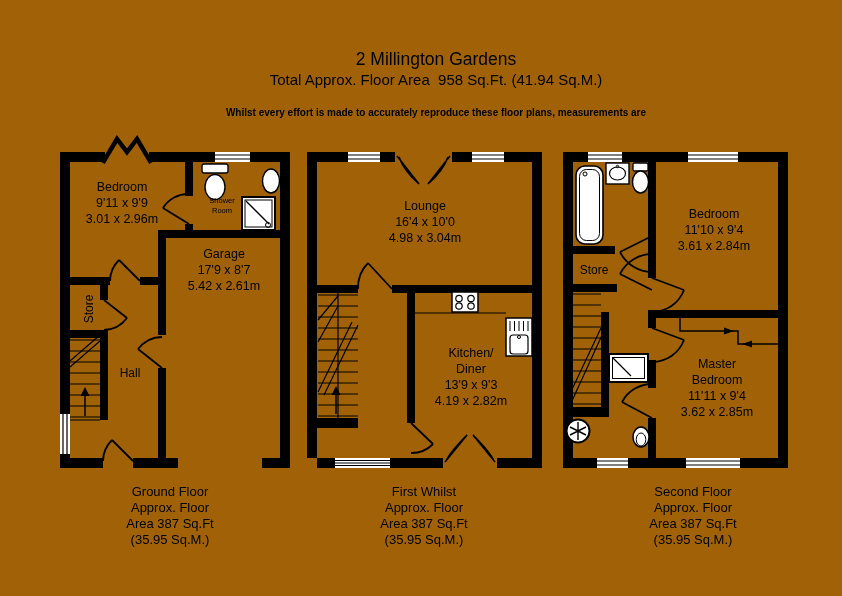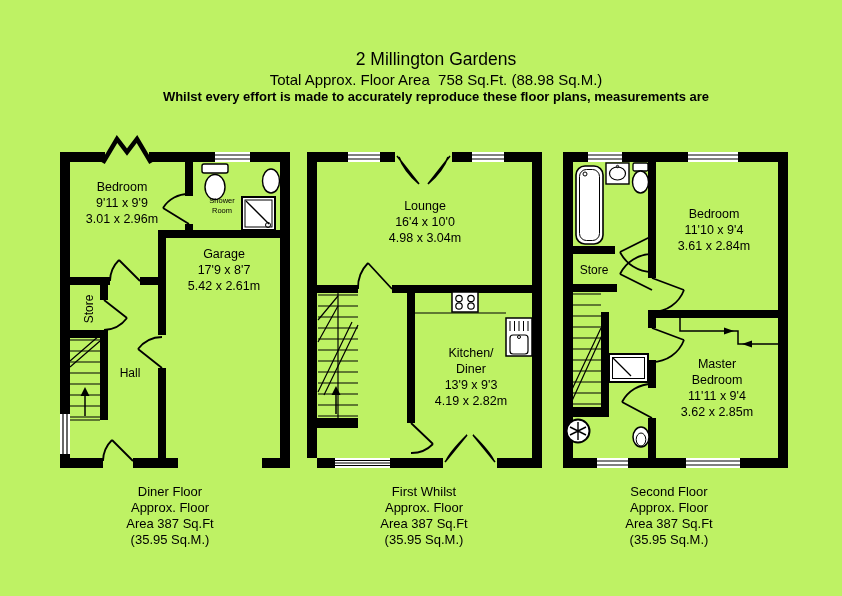--- a/index.html
+++ b/index.html
@@ -1,44 +1,44 @@
 <!DOCTYPE html>
 <html><head>
 <meta charset="utf-8">
 <style>
   html,body{margin:0;padding:0;background:#fff;}
-  .page{position:relative;width:842px;height:596px;background:#bef264;overflow:hidden;
+  .page{position:relative;width:842px;height:596px;background:#a16207;overflow:hidden;
         font-family:"Liberation Sans",sans-serif;color:#000;}
   .hdr{position:absolute;left:30px;width:812px;text-align:center;}
   .hdr-title{top:49px;font-size:17.5px;}
   .hdr-sub{top:71px;font-size:15px;white-space:pre;}
-  .hdr-disc{top:92px;font-size:13px;line-height:9px;font-weight:600;}
+  .hdr-disc{top:108px;font-size:10px;line-height:9px;font-weight:600;}
   .caption{position:absolute;top:484px;width:170px;text-align:center;font-size:13px;line-height:16px;}
-  .cap-g{left:85px}.cap-f{left:339px}.cap-s{left:584px}
+  .cap-g{left:85px}.cap-f{left:339px}.cap-s{left:608px}
   svg.plan{position:absolute;top:0;left:0;}
   .wall{fill:#000;stroke:none;}
   .winw{fill:#fff;stroke:none;}
   .thin{stroke:#000;fill:none;stroke-width:1.2px;}
   .door{stroke:#000;fill:none;stroke-width:1.8px;}
   .fix{stroke:#000;fill:#fff;stroke-width:1.5px;}
   .fthin{stroke:#000;fill:none;stroke-width:1px;}
   .bay{stroke:#000;fill:none;stroke-width:4.5px;stroke-linecap:square;}
   text{fill:#000;}
   .room-label{font-size:12.5px;text-anchor:middle;}
   .small-label{font-size:7.5px;text-anchor:middle;}
   .mid-label{font-size:12px;text-anchor:middle;}
   .arrow{fill:#000;stroke:none;}
 </style>
 </head>
 <body>
 
 <div class="page">
 
   <div class="hdr hdr-title" style="position:absolute;">2 Millington Gardens</div>
-  <div class="hdr hdr-sub" style="position:absolute;">Total Approx. Floor Area  758 Sq.Ft. (88.98 Sq.M.)</div>
+  <div class="hdr hdr-sub" style="position:absolute;">Total Approx. Floor Area  958 Sq.Ft. (41.94 Sq.M.)</div>
   <div class="hdr hdr-disc" style="position:absolute;">
     <div>Whilst every effort is made to accurately reproduce these floor plans, measurements are</div>
   </div>
 
   <svg class="plan" width="842" height="596" viewBox="0 0 842 596">
 
     <g>
       <g>
         <rect class="wall" x="60" y="152" width="45" height="10"></rect>
         <rect class="wall" x="149" y="152" width="141" height="10"></rect>
@@ -276,21 +276,21 @@
       <text class="room-label" x="714" y="250">3.61 x 2.84m</text>
       <text class="room-label" x="717" y="368">Master</text>
       <text class="room-label" x="717" y="384">Bedroom</text>
       <text class="room-label" x="717" y="400">11'11 x 9'4</text>
       <text class="room-label" x="717" y="416">3.62 x 2.85m</text>
       <text class="mid-label" x="594" y="274">Store</text>
     </g>
   </svg>
 
   <div class="caption cap-g">
-    <div>Diner Floor</div>
+    <div>Ground Floor</div>
     <div>Approx. Floor</div>
     <div>Area 387 Sq.Ft</div>
     <div>(35.95 Sq.M.)</div>
   </div>
   <div class="caption cap-f">
     <div>First Whilst</div>
     <div>Approx. Floor</div>
     <div>Area 387 Sq.Ft</div>
     <div>(35.95 Sq.M.)</div>
   </div>

